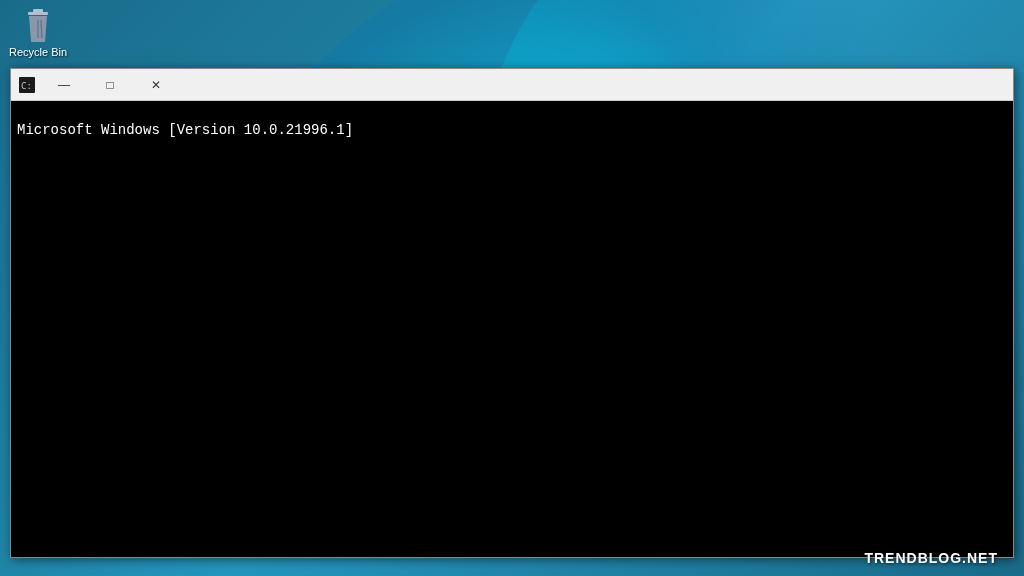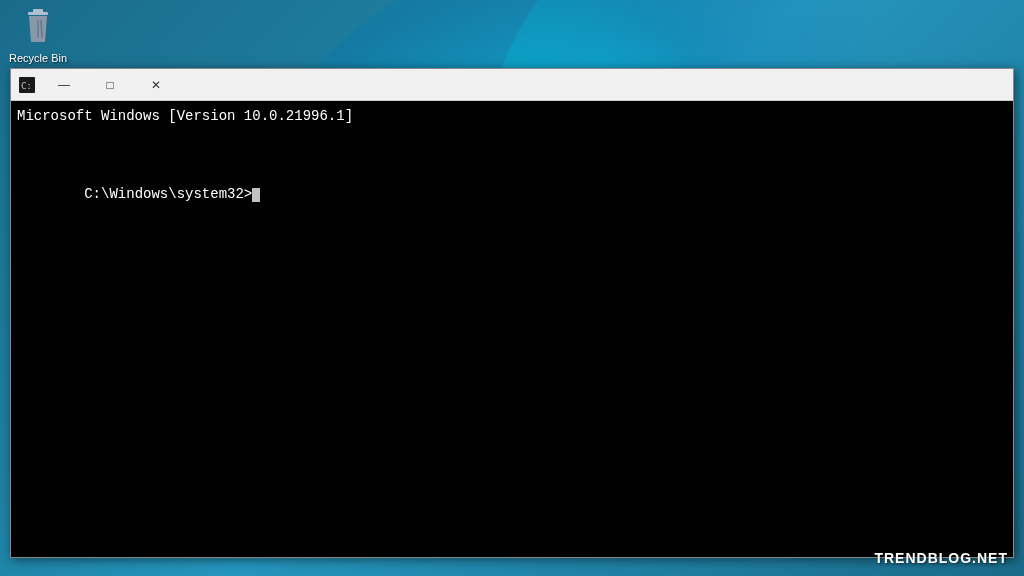--- a/index.html
+++ b/index.html
@@ -45,21 +45,20 @@
     
     .recycle-bin {
       position: absolute;
       top: 8px;
       left: 8px;
       display: flex;
       flex-direction: column;
       align-items: center;
       width: 60px;
       cursor: pointer;
-      gap: 6px;
     }
 
     .recycle-bin-label {
       color: white;
       font-size: 11px;
       text-align: center;
       text-shadow: 1px 1px 2px rgba(0,0,0,0.8);
       margin-top: 2px;
       line-height: 1.2;
     }
@@ -125,21 +124,21 @@
       align-items: center;
       justify-content: center;
       font-size: 12px;
       color: #333;
     }
 
     
     .cmd-content {
       flex: 1;
       background: #000000;
-      padding: 6px 6px;
+      padding: 20px 6px;
       font-family: 'Consolas', 'Courier New', monospace;
       font-size: 14px;
       color: #c0c0c0;
       line-height: 1.4;
       overflow: hidden;
     }
 
     .cmd-line {
       white-space: pre;
     }
@@ -153,21 +152,21 @@
       width: 8px;
       height: 14px;
       background: #c0c0c0;
       vertical-align: text-bottom;
     }
 
     
     .watermark {
       position: absolute;
       bottom: 10px;
-      right: 16px;
+      right: 26px;
       color: white;
       font-size: 14px;
       font-weight: 700;
       letter-spacing: 1px;
       text-shadow: 1px 1px 3px rgba(0,0,0,0.6);
       font-family: Arial, sans-serif;
     }
   </style>
 </head>
 <body>
@@ -204,20 +203,17 @@
         <button class="title-btn">—</button>
         <button class="title-btn">□</button>
         <button class="title-btn close">✕</button>
       </div>
     </div>
 
     <div class="cmd-content">
       <div class="cmd-line white">Microsoft Windows [Version 10.0.21996.1]</div>
       <div class="cmd-line">&nbsp;</div>
       <div class="cmd-line">&nbsp;</div>
-      <div class="cmd-line white">
-        <span>C:\Windows\system32&gt;</span><span class="cmd-cursor"></span>
-      </div>
     </div>
   </div>
 
   <div class="watermark">TRENDBLOG.NET</div>
 </div>
 
 </body></html>

